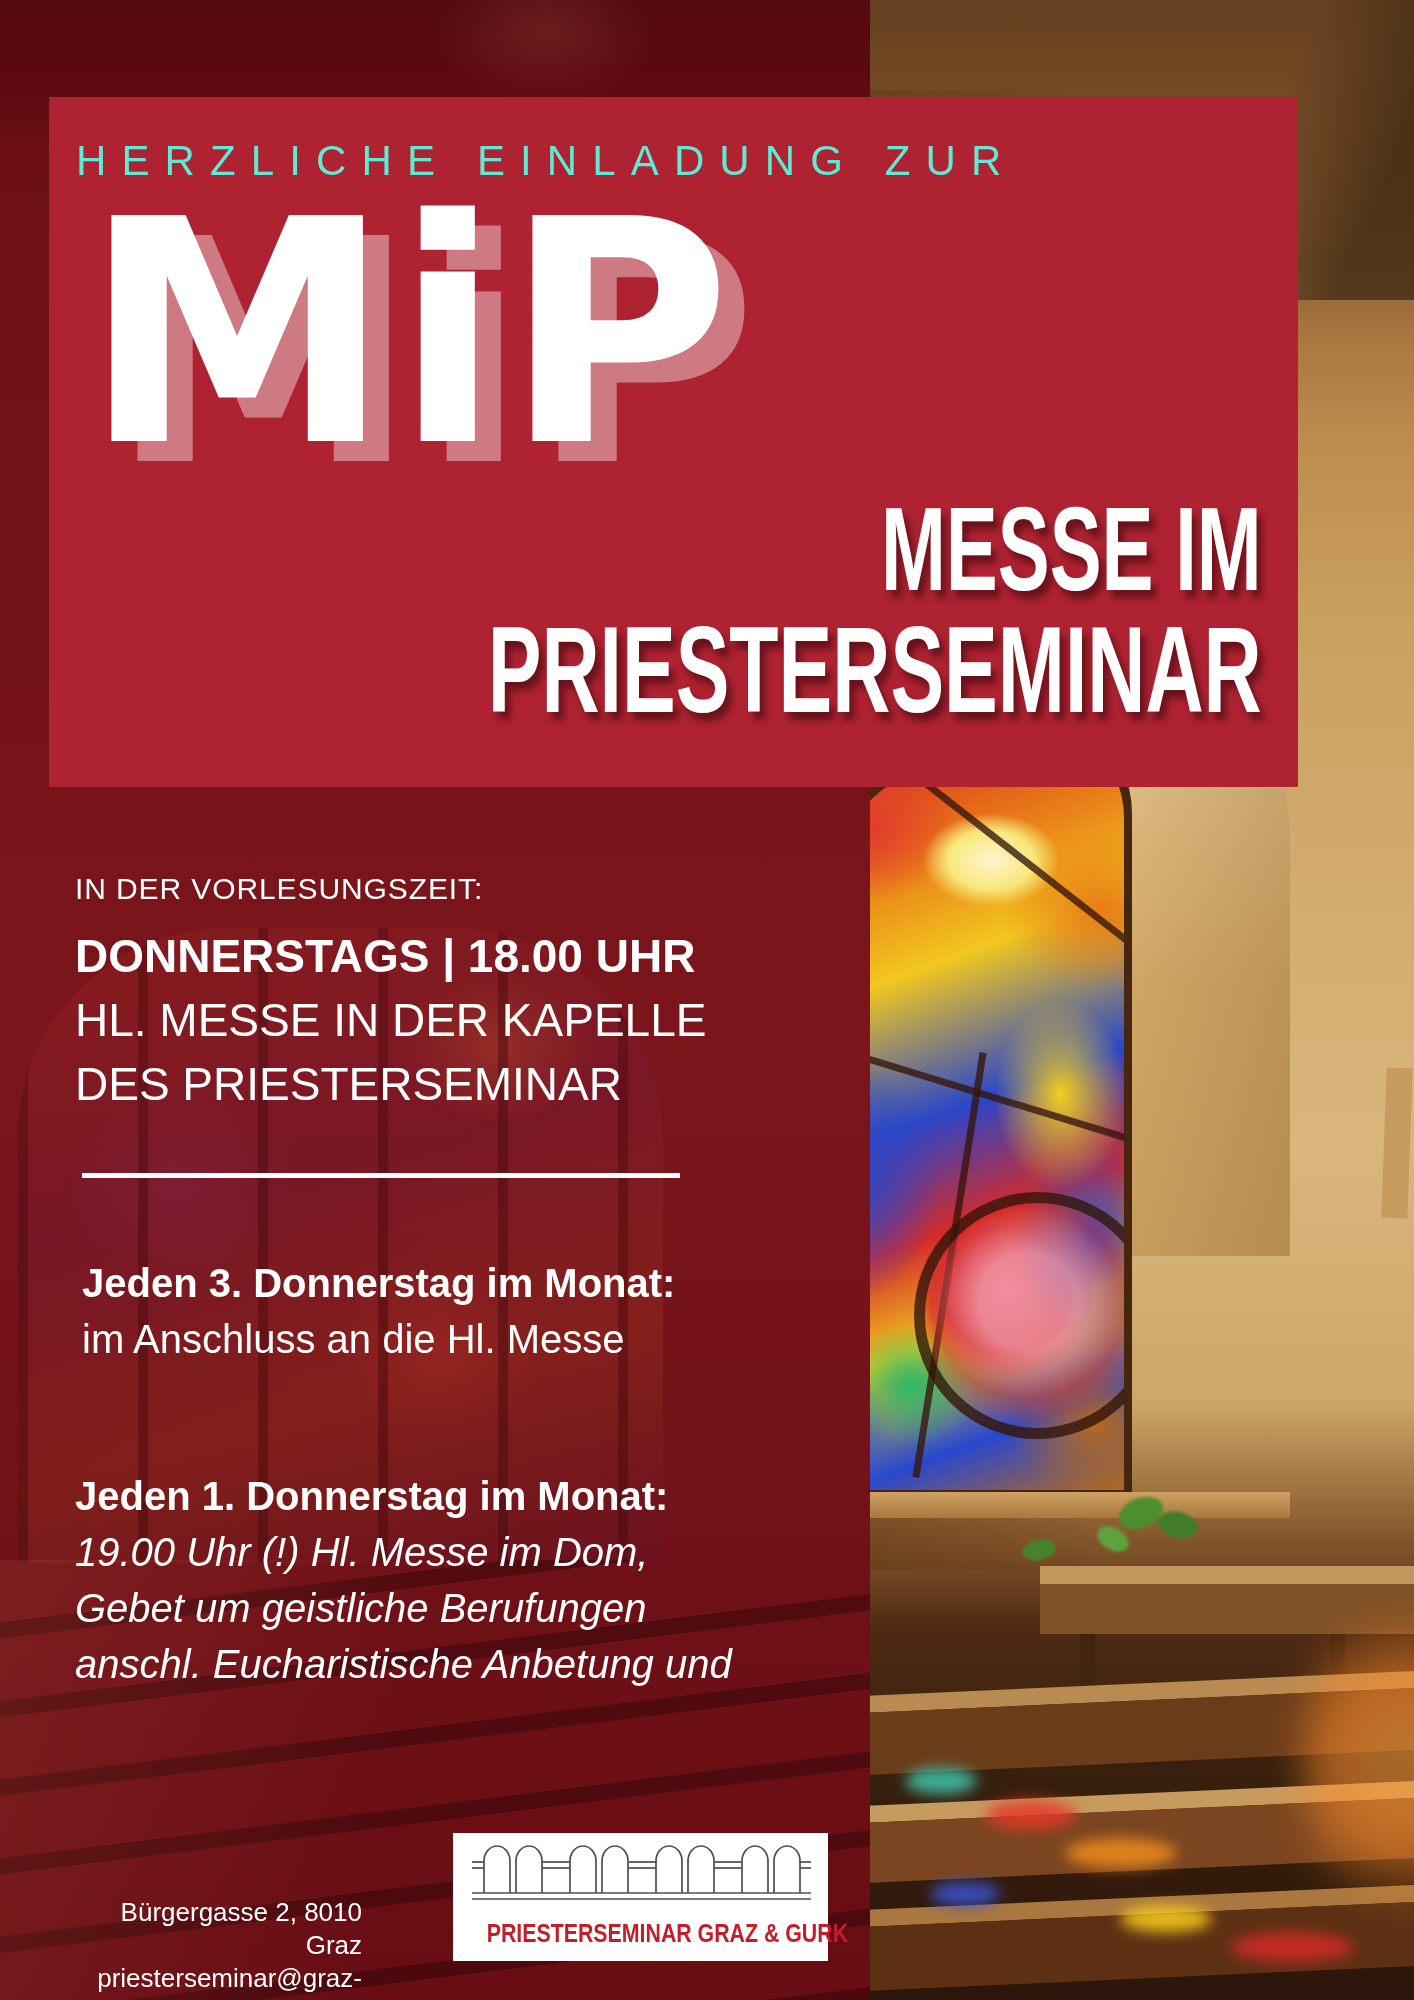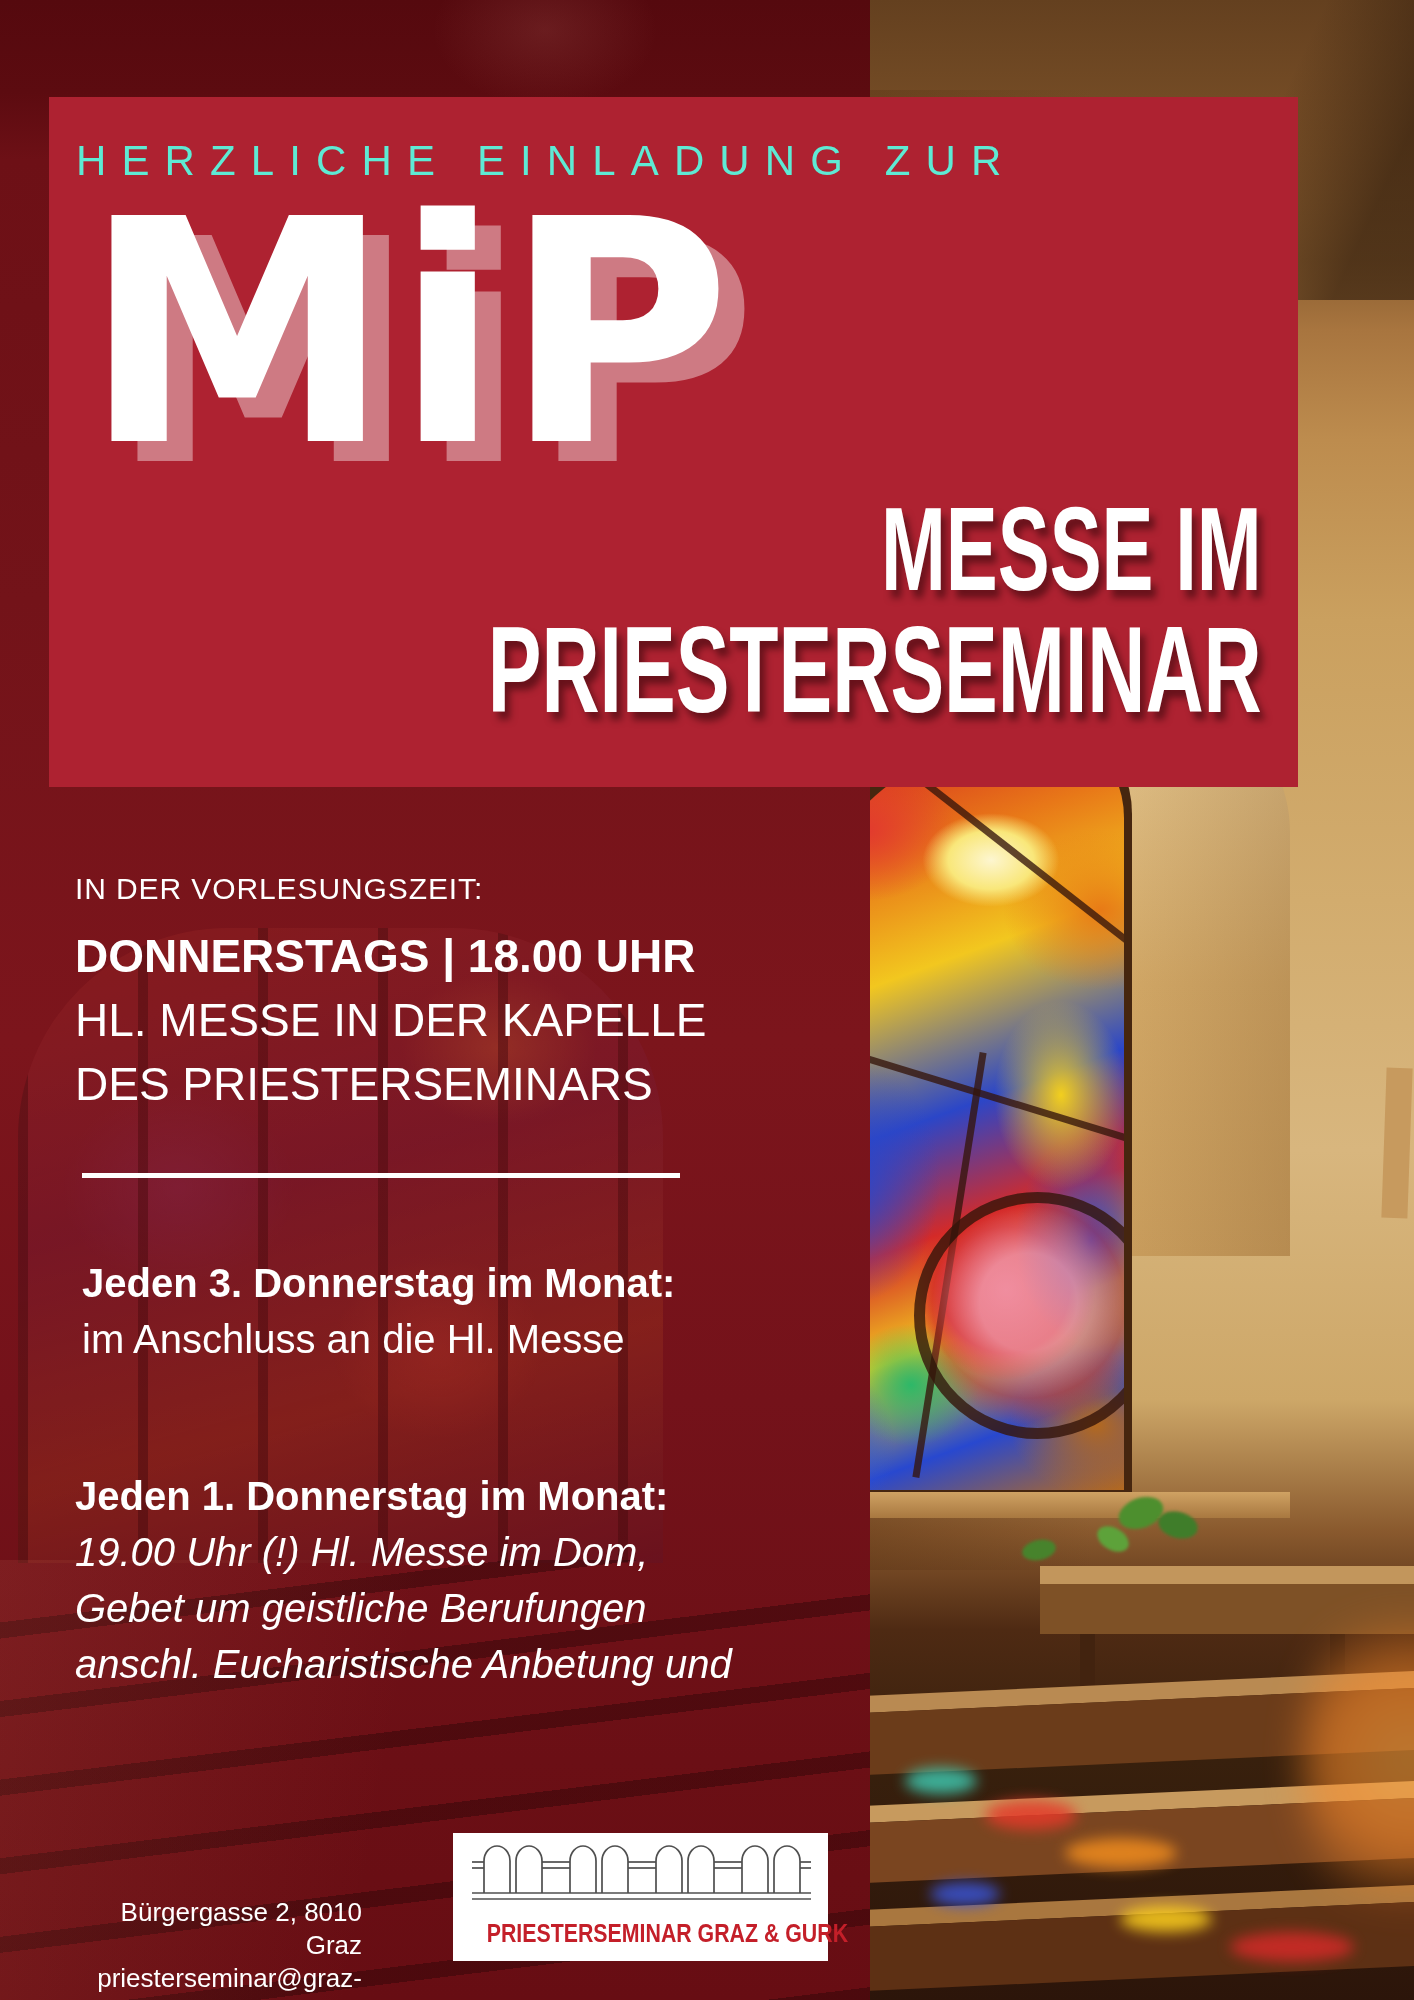--- a/index.html
+++ b/index.html
@@ -163,21 +163,21 @@
     <div class="banner-title">
       <div class="title1">MESSE IM</div>
       <div class="title2">PRIESTERSEMINAR</div>
     </div>
   </div>
 
   <div class="abs txt info">
     <div class="info-kicker">IN DER VORLESUNGSZEIT:</div>
     <div class="info-line bold">DONNERSTAGS | 18.00 UHR</div>
     <div class="info-line">HL. MESSE IN DER KAPELLE</div>
-    <div class="info-line">DES PRIESTERSEMINARS</div>
+    <div class="info-line">DES PRIESTERSEMINAR</div>
   </div>
 
   <div class="abs divider"></div>
 
   <div class="abs txt sched sched1">
     <div class="bold">Jeden 3. Donnerstag im Monat:</div>
     <div>im Anschluss an die Hl. Messe</div>
   </div>
 
   <div class="abs txt sched sched2">

